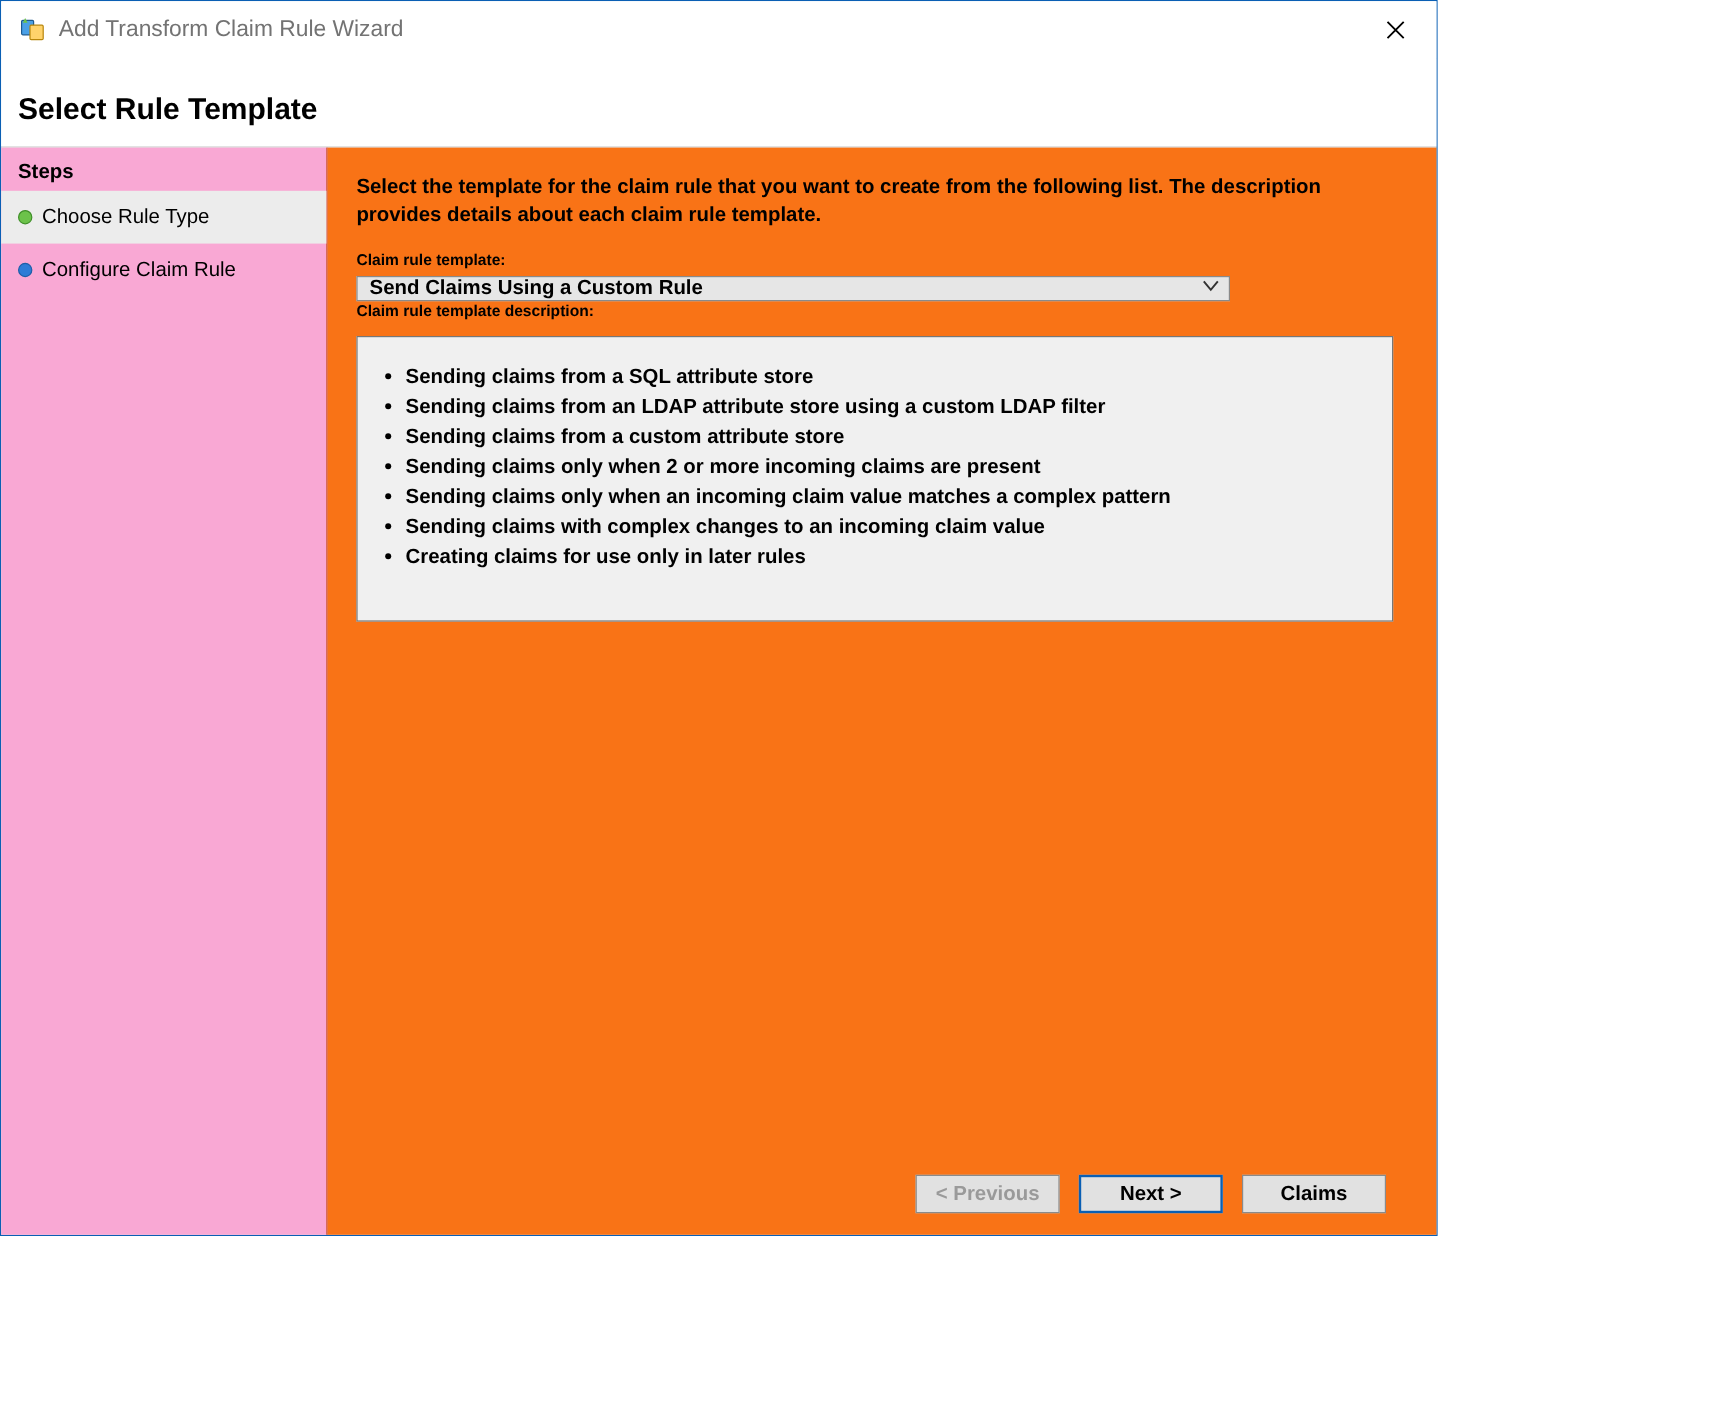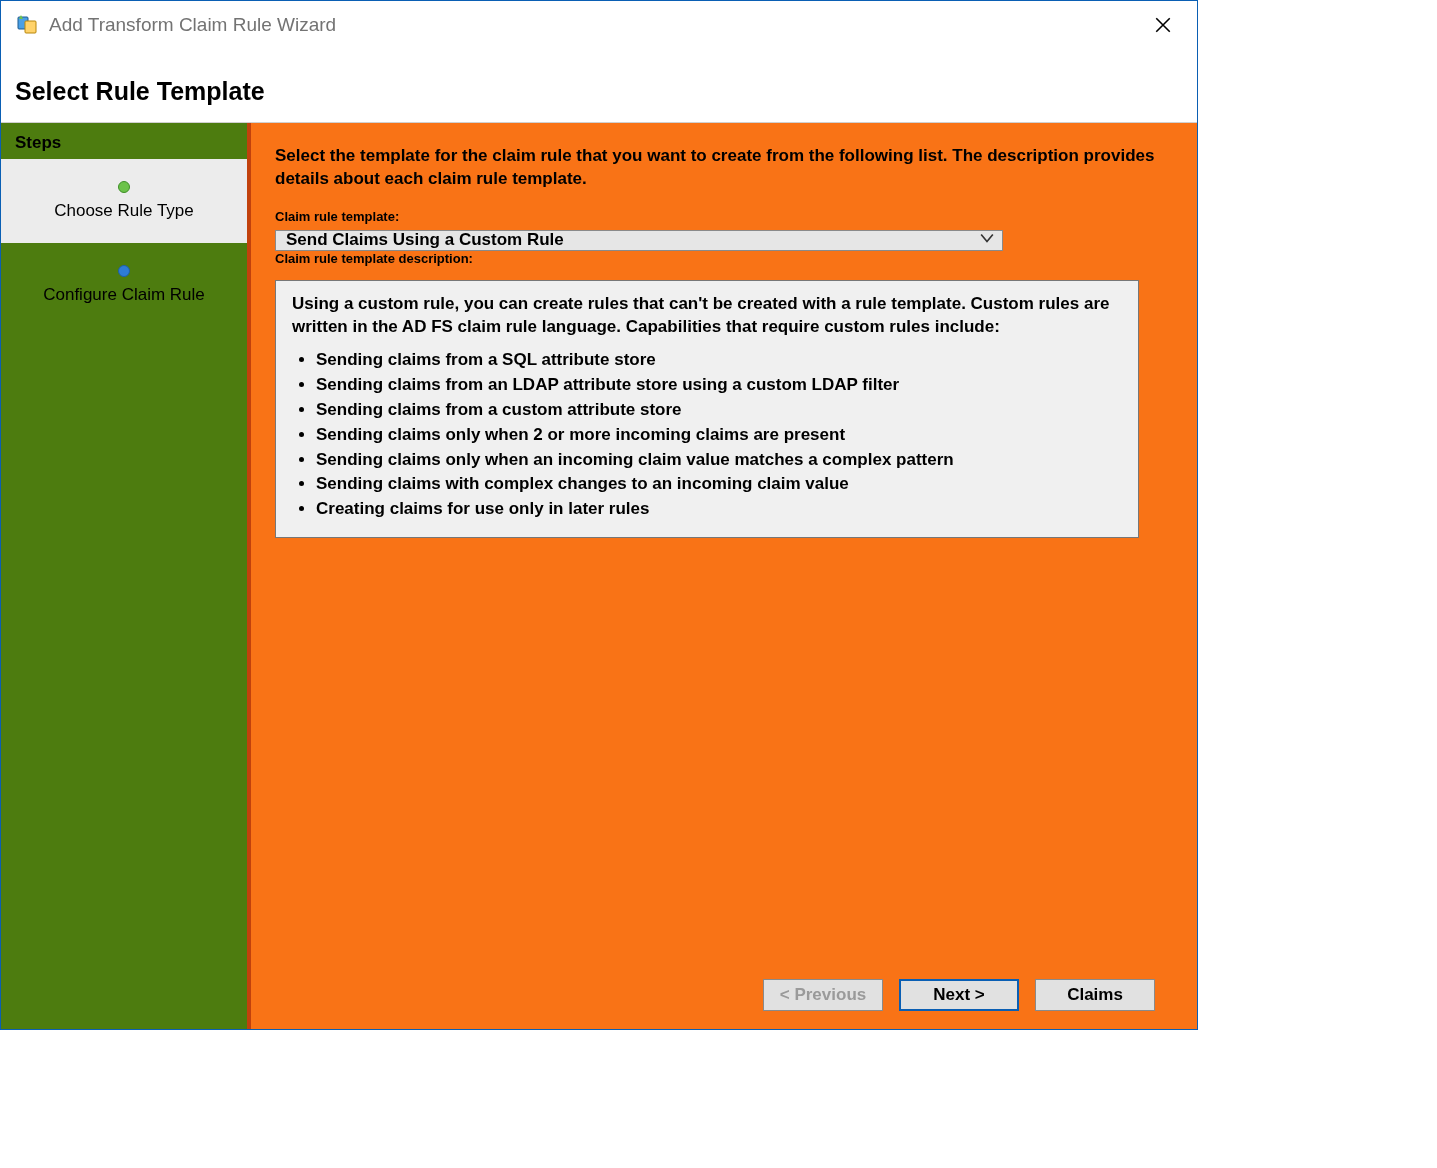--- a/index.html
+++ b/index.html
@@ -39,37 +39,36 @@
     font-size: 25px;
     font-weight: bold;
   }
   .body {
     flex: 1;
     display: flex;
     border-top: 1px solid #d0d0d0;
     min-height: 0;
   }
   .sidebar {
-    width: 250px;
-    background: #4d7c0f;
-    border-right: 4px solid #c2410c;
+    width: 272px;
+    background: #f9a8d4;
+    border-right: 1px solid #c2410c;
     padding-top: 6px;
   }
   .sidebar-heading {
     font-weight: bold;
     font-size: 17px;
     padding: 4px 14px 6px 14px;
   }
   .step {
     display: flex;
     align-items: center;
-    padding: 22px 14px;
+    padding: 12px 14px;
     font-size: 17px;
     gap: 8px;
-    flex-direction: column;
   }
   .step.active {
     background: #ececec;
   }
   .bullet {
     width: 12px; height: 12px; border-radius: 50%;
     display: inline-block; border: 1px solid #888;
   }
   .bullet.green { background: #6cc24a; border-color: #3f8f28; }
   .bullet.blue  { background: #2e7cd6; border-color: #1e5fa8; }
@@ -186,21 +185,20 @@
         <span>Send Claims Using a Custom Rule</span>
         <span class="chev">
           <svg viewBox="0 0 12 12">
               <path d="M1 3 L6 9 L11 3" fill="none" stroke="#333" stroke-width="1.4"></path>
             </svg>
         </span>
       </div>
 
       <div class="field-label desc-label">Claim rule template description:</div>
       <div class="desc-box">
-        <div>Using a custom rule, you can create rules that can't be created with a rule template.  Custom rules are written in the AD FS claim rule language.  Capabilities that require custom rules include:</div>
         <ul id="desc-bullets">
             <li>Sending claims from a SQL attribute store</li>
             <li>Sending claims from an LDAP attribute store using a custom LDAP filter</li>
             <li>Sending claims from a custom attribute store</li>
             <li>Sending claims only when 2 or more incoming claims are present</li>
             <li>Sending claims only when an incoming claim value matches a complex pattern</li>
             <li>Sending claims with complex changes to an incoming claim value</li>
             <li>Creating claims for use only in later rules</li>
           </ul>
       </div>

